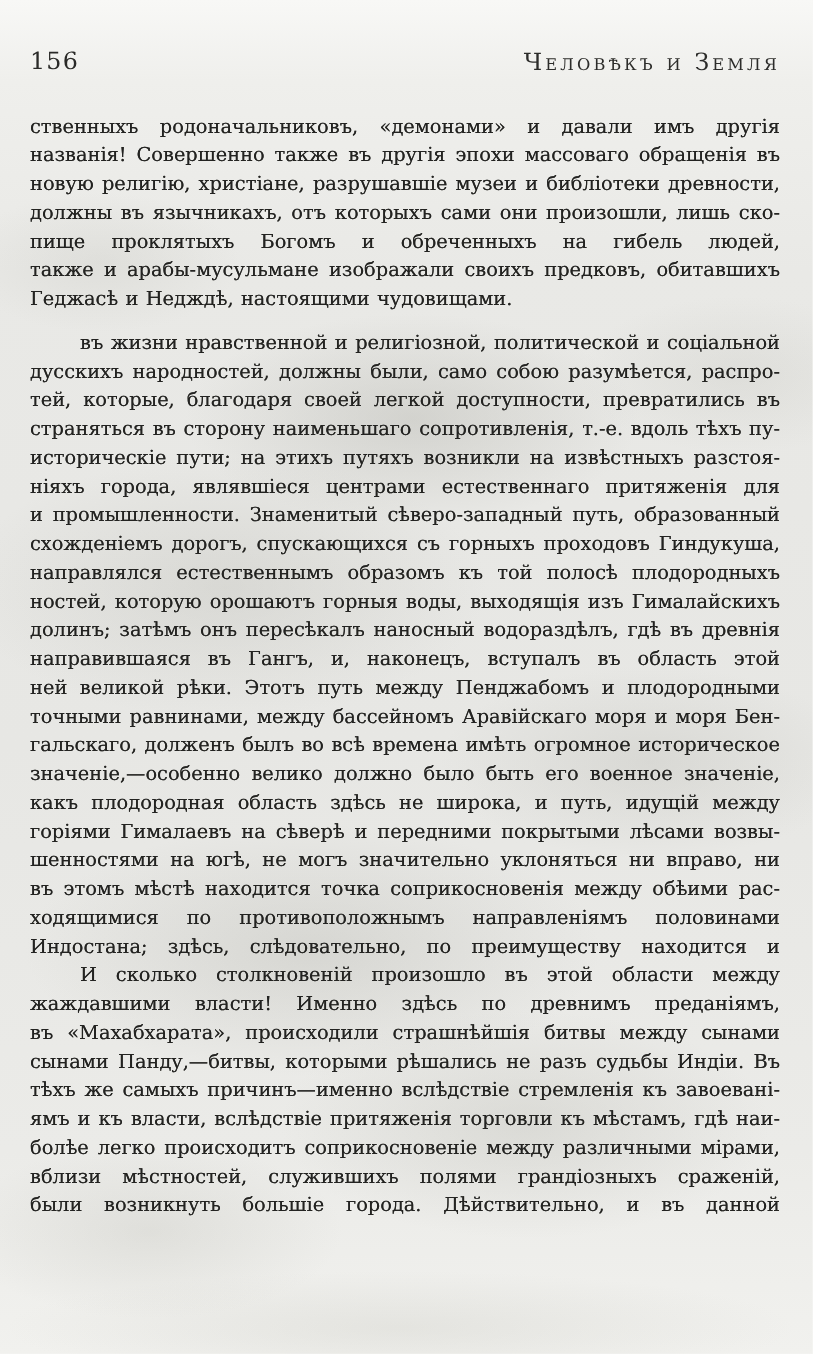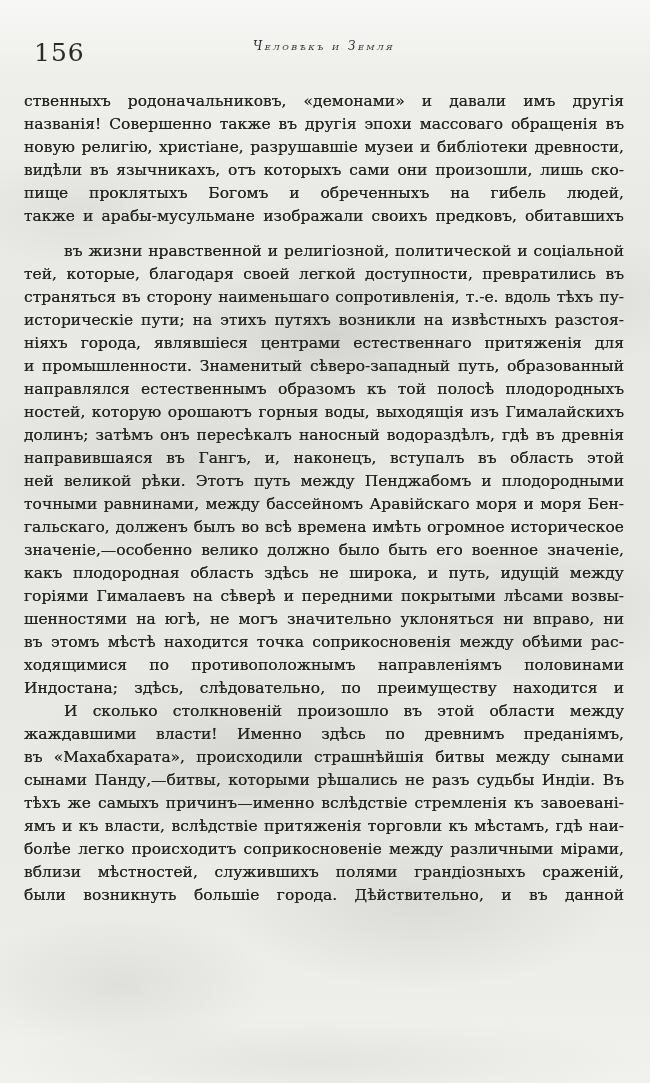--- a/index.html
+++ b/index.html
@@ -29,31 +29,29 @@
       radial-gradient(ellipse 160px 80px at 80px 210px, rgba(184,184,176,.22), rgba(184,184,176,0) 70%),
       radial-gradient(ellipse 420px 60px at 320px 1062px, rgba(205,205,198,.35), rgba(205,205,198,0) 75%);
   }
   .header-row{
     position:absolute;
     left:24px;right:26px;top:38px;
     height:24px;
   }
   .pagenum{
     position:absolute;left:0;top:0;
-    font-size:25px;letter-spacing:1px;
+    font-size:19px;letter-spacing:1px;
     color:#2a2a28;
-    margin-left:10px;
   }
   .running-title{
     position:absolute;left:0;right:0;top:1px;
-    text-align:center;
+    text-align:right;
     font-variant:small-caps;
-    font-size:12px;letter-spacing:2.5px;
+    font-size:19px;letter-spacing:2.5px;
     color:#2c2c2a;
-    font-style:italic;
   }
   .body-text{
     position:absolute;
     left:24px;top:90px;width:600px;
     font-size:15.5px;
     color:#232321;
     text-shadow:0 0 .4px rgba(35,35,33,.8);
   }
   .para{margin:0;}
   .para + .para.gap{margin-top:12px;}
@@ -80,31 +78,34 @@
   <div class="header-row">
     <span class="pagenum">156</span>
     <span class="running-title">Человѣкъ и Земля</span>
   </div>
 
   <div class="body-text" id="body-text">
       <div class="para">
         <div class="line">ственныхъ родоначальниковъ, «демонами» и давали имъ другія скверныя</div>
         <div class="line">названія! Совершенно также въ другія эпохи массоваго обращенія въ</div>
         <div class="line">новую религію, христіане, разрушавшіе музеи и библіотеки древности,</div>
-        <div class="line">видѣли въ язычникахъ, отъ которыхъ сами они произошли, лишь ско-</div>
+        <div class="line">должны въ язычникахъ, отъ которыхъ сами они произошли, лишь ско-</div>
         <div class="line">пище проклятыхъ Богомъ и обреченныхъ на гибель людей, совершенно</div>
         <div class="line">также и арабы-мусульмане изображали своихъ предковъ, обитавшихъ въ</div>
+        <div class="line final">Геджасѣ и Недждѣ, настоящими чудовищами.</div>
       </div>
       <div class="para indent gap">
         <div class="line">въ жизни нравственной и религіозной, политической и соціальной ин-</div>
+        <div class="line">дусскихъ народностей, должны были, само собою разумѣется, распро-</div>
         <div class="line">тей, которые, благодаря своей легкой доступности, превратились въ</div>
         <div class="line">страняться въ сторону наименьшаго сопротивленія, т.-е. вдоль тѣхъ пу-</div>
         <div class="line">историческіе пути; на этихъ путяхъ возникли на извѣстныхъ разстоя-</div>
         <div class="line">ніяхъ города, являвшіеся центрами естественнаго притяженія для торговли</div>
         <div class="line">и промышленности. Знаменитый сѣверо-западный путь, образованный</div>
+        <div class="line">схожденіемъ дорогъ, спускающихся съ горныхъ проходовъ Гиндукуша,</div>
         <div class="line">направлялся естественнымъ образомъ къ той полосѣ плодородныхъ мѣст-</div>
         <div class="line">ностей, которую орошаютъ горныя воды, выходящія изъ Гималайскихъ</div>
         <div class="line">долинъ; затѣмъ онъ пересѣкалъ наносный водораздѣлъ, гдѣ въ древнія</div>
         <div class="line">направившаяся въ Гангъ, и, наконецъ, вступалъ въ область этой послѣд-</div>
         <div class="line">ней великой рѣки. Этотъ путь между Пенджабомъ и плодородными вос-</div>
         <div class="line">точными равнинами, между бассейномъ Аравійскаго моря и моря Бен-</div>
         <div class="line">гальскаго, долженъ былъ во всѣ времена имѣть огромное историческое</div>
         <div class="line">значеніе,—особенно велико должно было быть его военное значеніе, такъ</div>
         <div class="line">какъ плодородная область здѣсь не широка, и путь, идущій между пред-</div>
         <div class="line">горіями Гималаевъ на сѣверѣ и передними покрытыми лѣсами возвы-</div>

